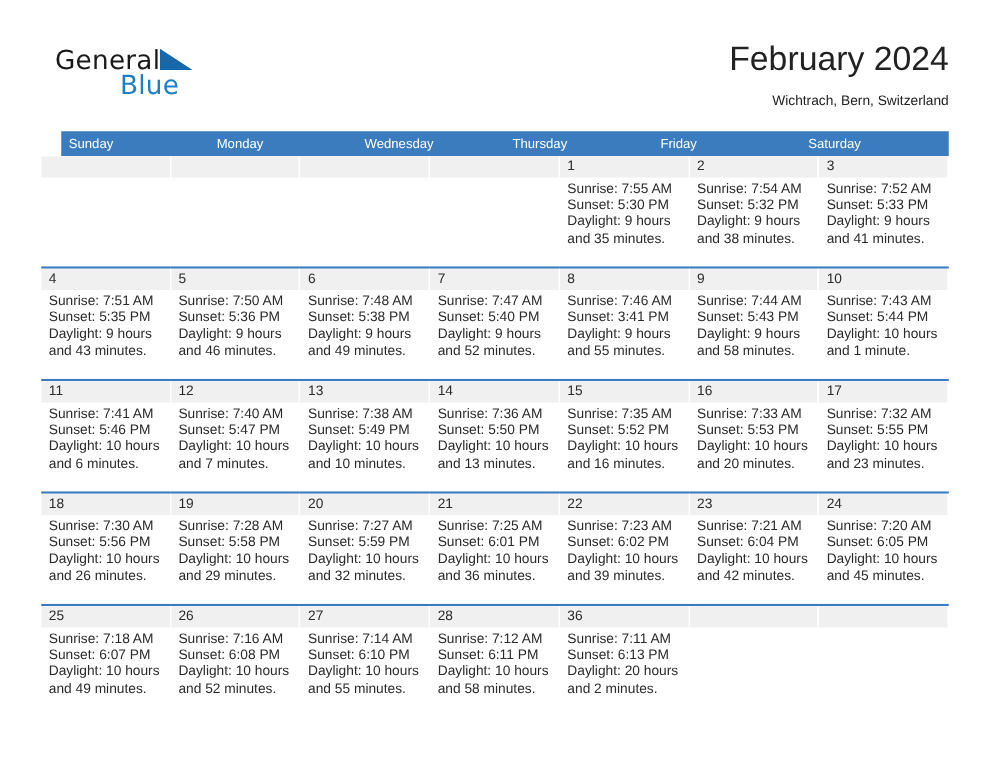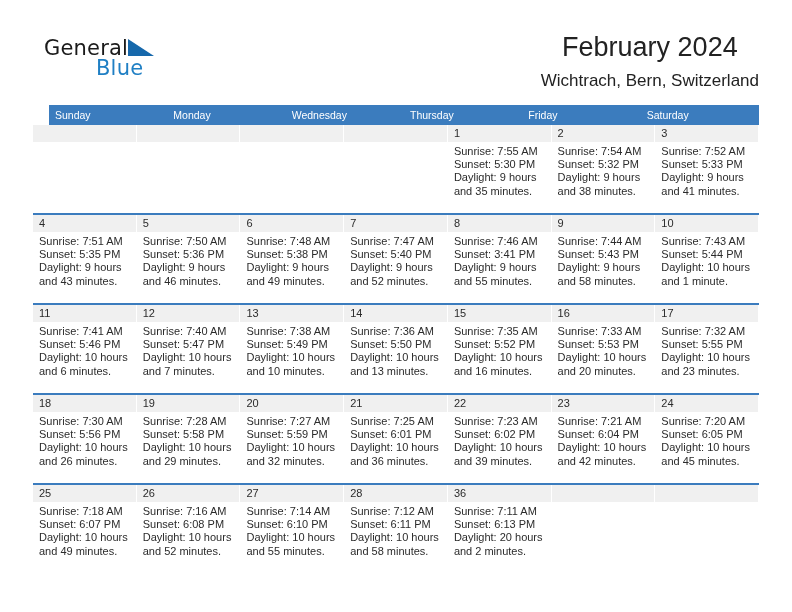--- a/index.html
+++ b/index.html
@@ -62,30 +62,30 @@
     width: 0;
     height: 0;
     border-left: 26px solid #1668ab;
     border-top: 17px solid transparent;
   }
 
   .title-block {
     position: absolute;
     right: 0;
     top: 0;
-    text-align: center;
+    text-align: right;
   }
   .cal-title {
     font-size: 27px;
     color: #222222;
     line-height: 34px;
     white-space: nowrap;
   }
   .cal-subtitle {
-    font-size: 17px;
+    font-size: 11px;
     color: #222222;
     line-height: 22px;
     margin-top: 6px;
     white-space: nowrap;
   }
 
   
   .calendar {
     position: absolute;
     left: 33px;

